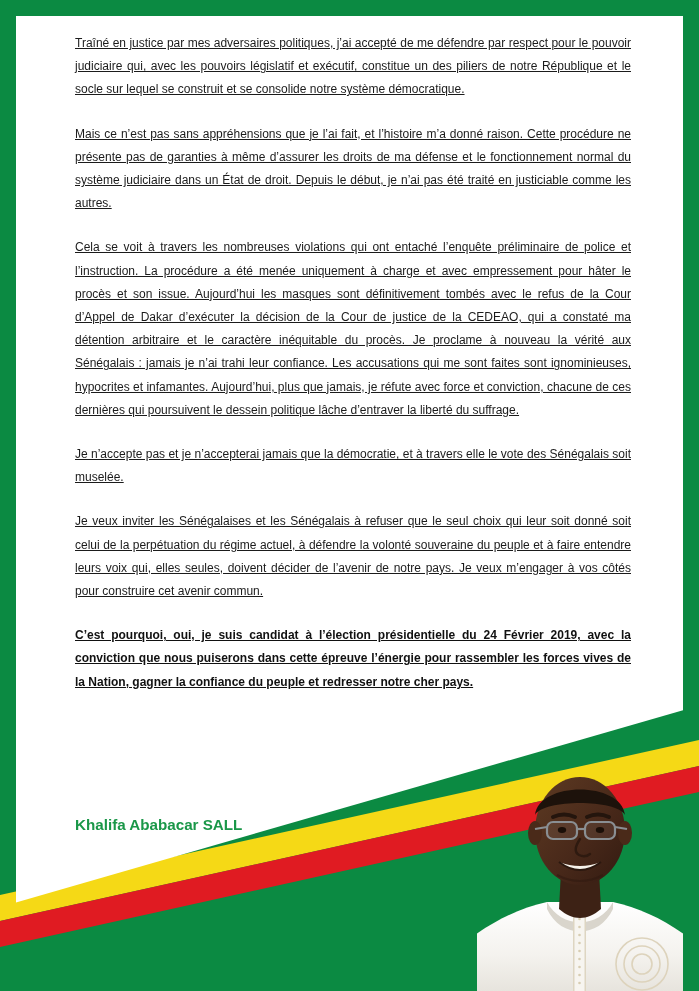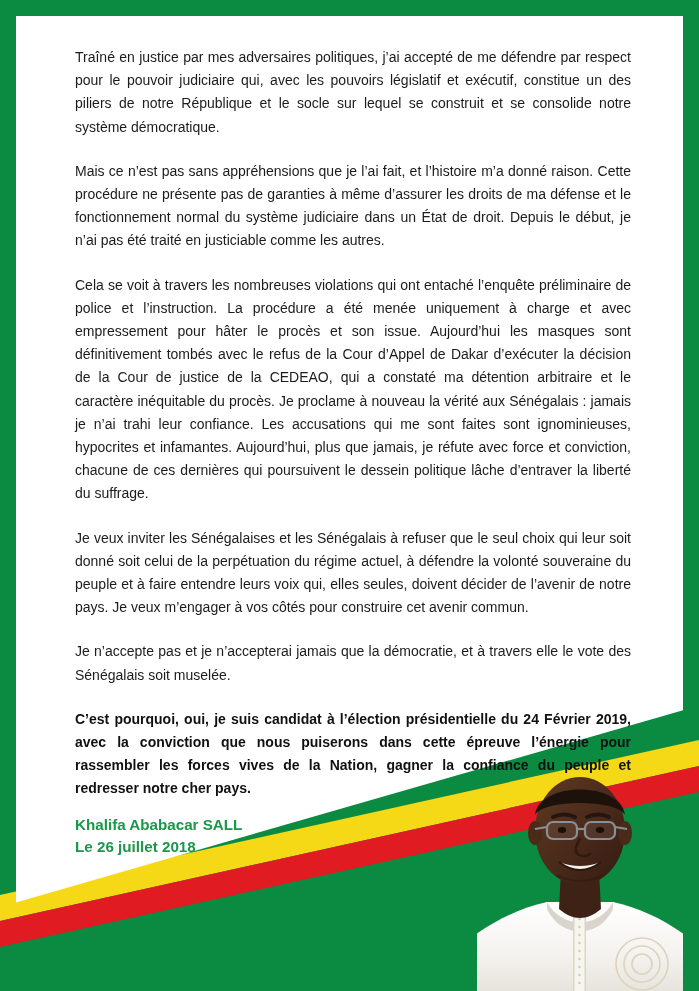--- a/index.html
+++ b/index.html
@@ -42,46 +42,48 @@
     -webkit-clip-path: polygon(0 0, 100% 0, 100% 78.0%, 0 99.6%);
     clip-path: polygon(0 0, 100% 0, 100% 78.0%, 0 99.6%);
   }
   .content {
     position: absolute;
     left: 75px;
     top: 32px;
     width: 556px;
   }
   p.para {
-    margin: 14px 0 21px 0;
-    font-size: 14px;
+    margin: 0 0 21px 0;
+    font-size: 12px;
     line-height: 23.2px;
     color: #1b1b1b;
     text-align: justify;
     text-justify: inter-word;
     -webkit-hyphens: none;
     hyphens: none;
+    text-decoration: underline;
   }
   p.para:last-of-type {
     margin-bottom: 0;
   }
   p.para.bold {
     font-weight: bold;
     color: #111111;
   }
   
   .signature {
     position: absolute;
     left: 75px;
     top: 814px;
     color: #1a9748;
     font-weight: bold;
     font-size: 15.2px;
     line-height: 21.5px;
     white-space: nowrap;
+    text-align: right;
   }
   .signature div {
     color: #1a9748;
   }
   
   .portrait {
     position: absolute;
     right: 16px;
     bottom: 0px;
     width: 206px;
@@ -107,28 +109,27 @@
 
     <polygon points="0,921 699,766 699,792 0,947" fill="#e01b22"></polygon>
   </svg>
 
   <div class="panel"></div>
 
   <div class="content">
     <p class="para">Traîné en justice par mes adversaires politiques, j’ai accepté de me défendre par respect pour le pouvoir judiciaire qui, avec les pouvoirs législatif et exécutif, constitue un des piliers de notre République et le socle sur lequel se construit et se consolide notre système démocratique.</p>
     <p class="para">Mais ce n’est pas sans appréhensions que je l’ai fait, et l’histoire m’a donné raison. Cette procédure ne présente pas de garanties à même d’assurer les droits de ma défense et le fonctionnement normal du système judiciaire dans un État de droit. Depuis le début, je n’ai pas été traité en justiciable comme les autres.</p>
     <p class="para">Cela se voit à travers les nombreuses violations qui ont entaché l’enquête préliminaire de police et l’instruction. La procédure a été menée uniquement à charge et avec empressement pour hâter le procès et son issue. Aujourd’hui les masques sont définitivement tombés avec le refus de la Cour d’Appel de Dakar d’exécuter la décision de la Cour de justice de la CEDEAO, qui a constaté ma détention arbitraire et le caractère inéquitable du procès. Je proclame à nouveau la vérité aux Sénégalais : jamais je n’ai trahi leur confiance. Les accusations qui me sont faites sont ignominieuses, hypocrites et infamantes. Aujourd’hui, plus que jamais, je réfute avec force et conviction, chacune de ces dernières qui poursuivent le dessein politique lâche d’entraver la liberté du suffrage.</p>
+    <p class="para">Je n’accepte pas et je n’accepterai jamais que la démocratie, et à travers elle le vote des Sénégalais soit muselée.</p>
     <p class="para">Je veux inviter les Sénégalaises et les Sénégalais à refuser que le seul choix qui leur soit donné soit celui de la perpétuation du régime actuel, à défendre la volonté souveraine du peuple et à faire entendre leurs voix qui, elles seules, doivent décider de l’avenir de notre pays. Je veux m’engager à vos côtés pour construire cet avenir commun.</p>
-    <p class="para">Je n’accepte pas et je n’accepterai jamais que la démocratie, et à travers elle le vote des Sénégalais soit muselée.</p>
     <p class="para bold">C’est pourquoi, oui, je suis candidat à l’élection présidentielle du 24 Février 2019, avec la conviction que nous puiserons dans cette épreuve l’énergie pour rassembler les forces vives de la Nation, gagner la confiance du peuple et redresser notre cher pays.</p>
   </div>
 
   <div class="signature">
     <div>Khalifa Ababacar SALL</div>
-    <div>Le 26 juillet 2018</div>
   </div>
 
   <div class="portrait">
     <svg width="206" height="232" viewBox="0 0 206 232">
       <defs>
         <clipPath id="pclip">
             <rect x="0" y="0" width="206" height="232"></rect>
           </clipPath>
         <linearGradient id="robe" x1="0" y1="0" x2="0" y2="1">
           <stop offset="0%" stop-color="#ffffff"></stop>

